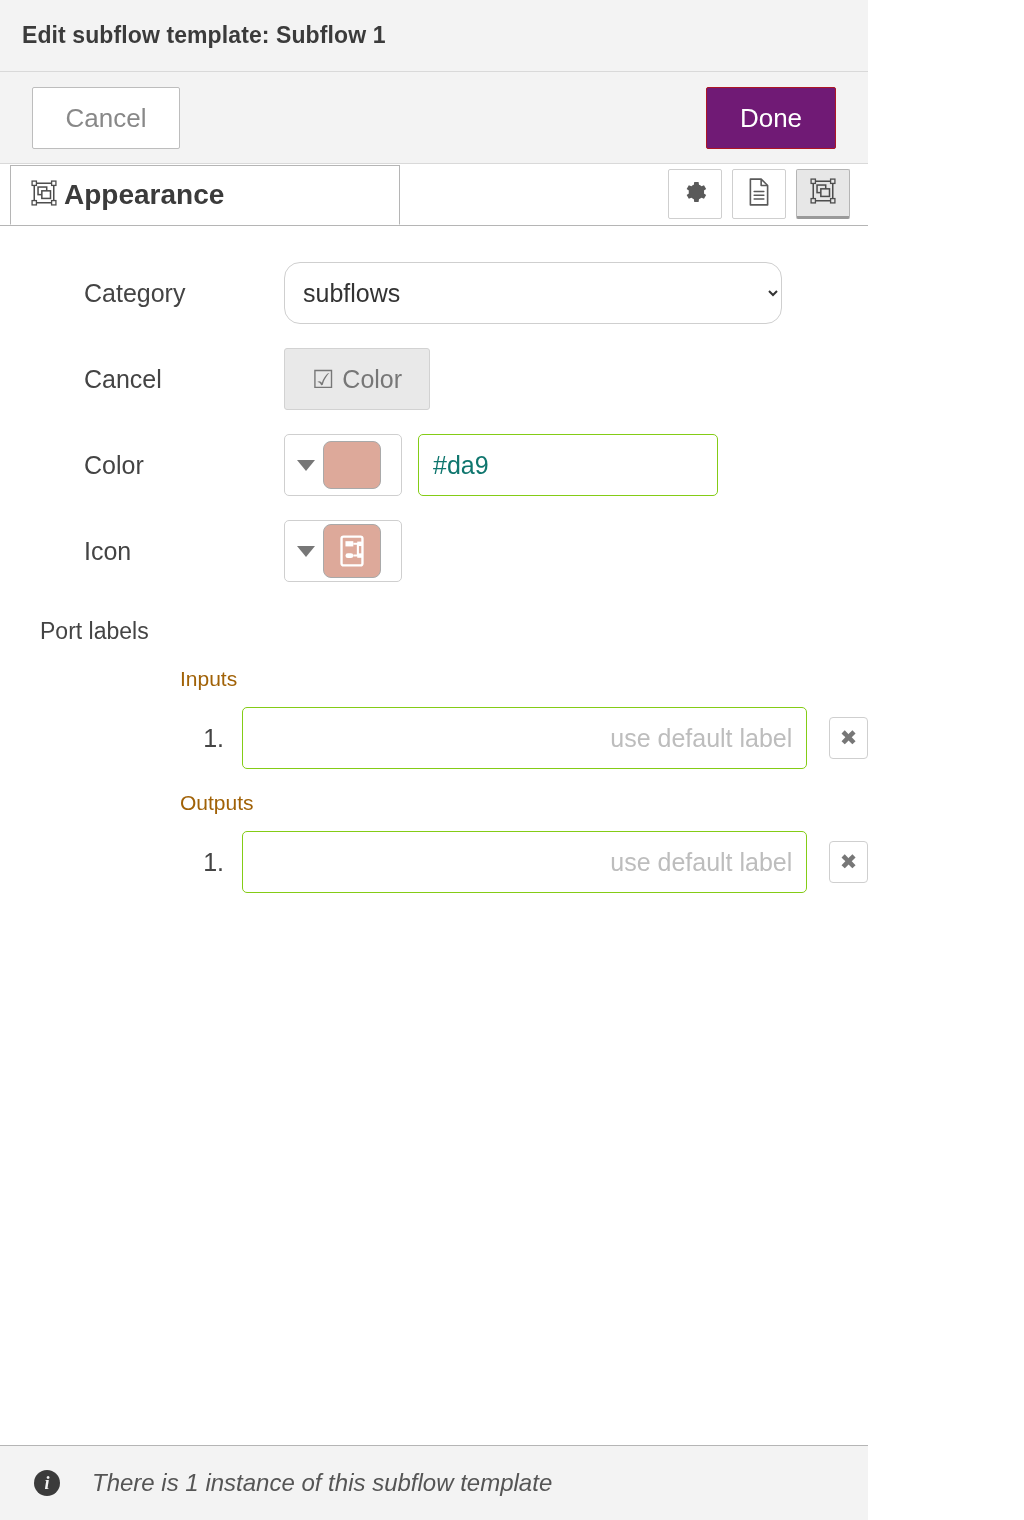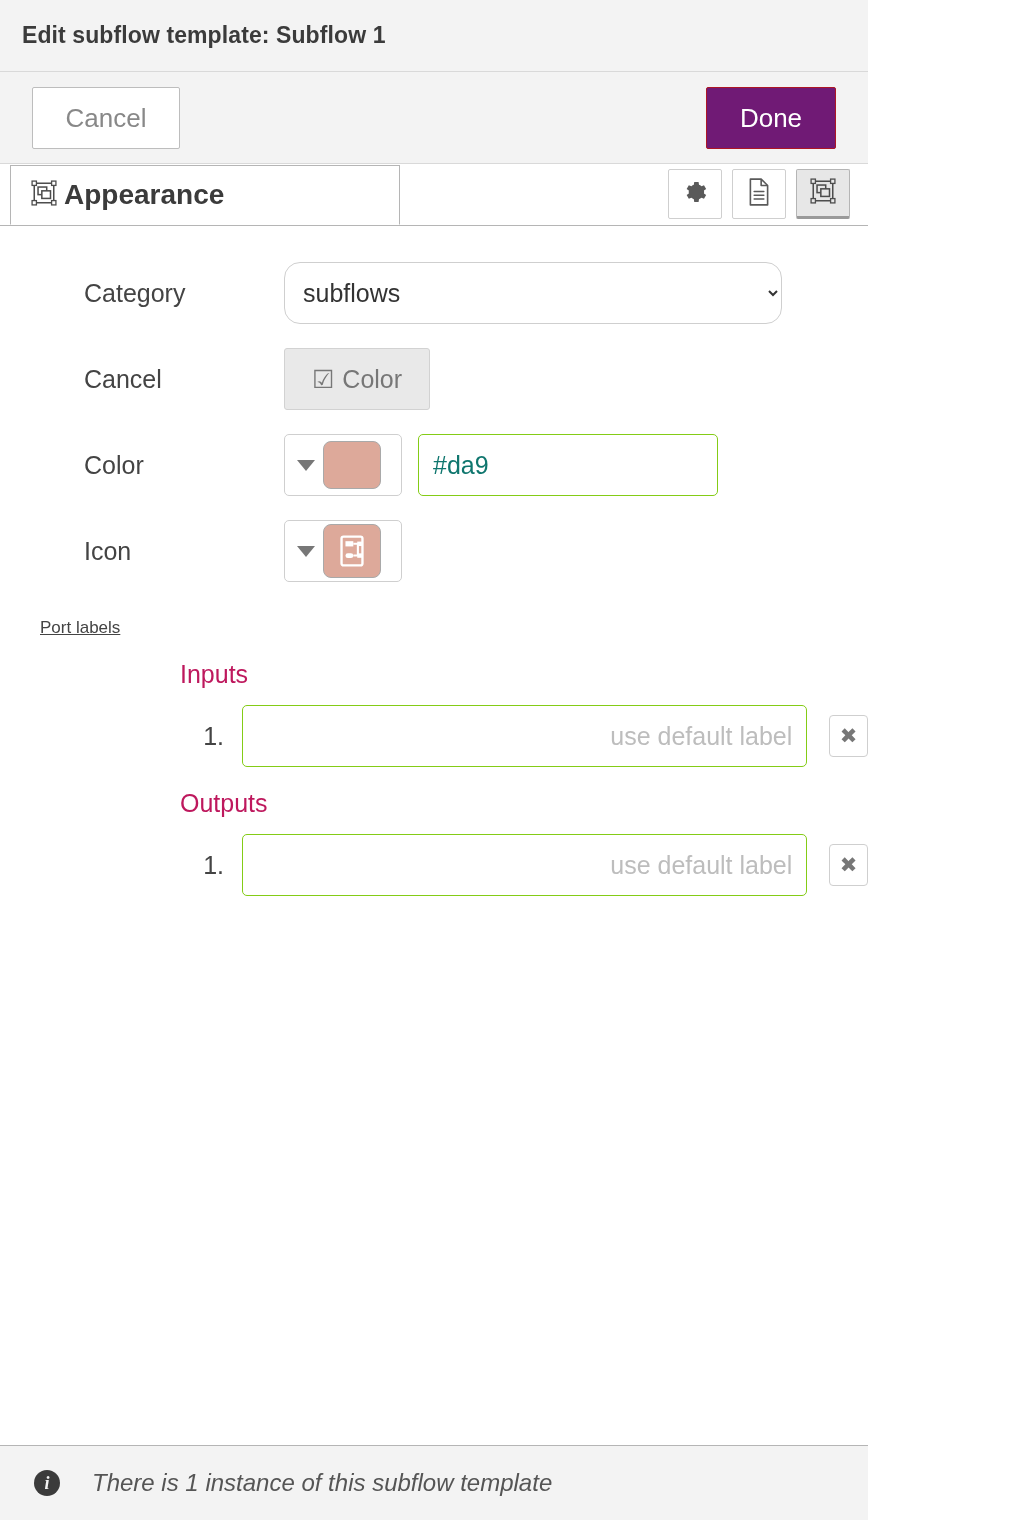--- a/index.html
+++ b/index.html
@@ -241,29 +241,28 @@
     color: #0f766e;
     padding: 0 14px;
     border: 1px solid #84cc16;
     border-radius: 5px;
     background: #ffffff;
   }
   input.text-field::placeholder { color: #bdbdbd; }
   .color-text { width: 300px; margin-left: 16px; }
 
   .section-title {
-    font-size: 17px;
+    font-size: 23px;
     color: #444444;
     margin-top: 36px;
     margin-bottom: 22px;
-    text-decoration: underline;
   }
   .sub-title {
-    font-size: 25px;
-    color: #be185d;
+    font-size: 21px;
+    color: #a16207;
     padding-left: 140px;
     margin-bottom: 16px;
   }
   .port-row {
     display: flex;
     align-items: center;
     padding-left: 140px;
     margin-bottom: 22px;
   }
   .port-index {

